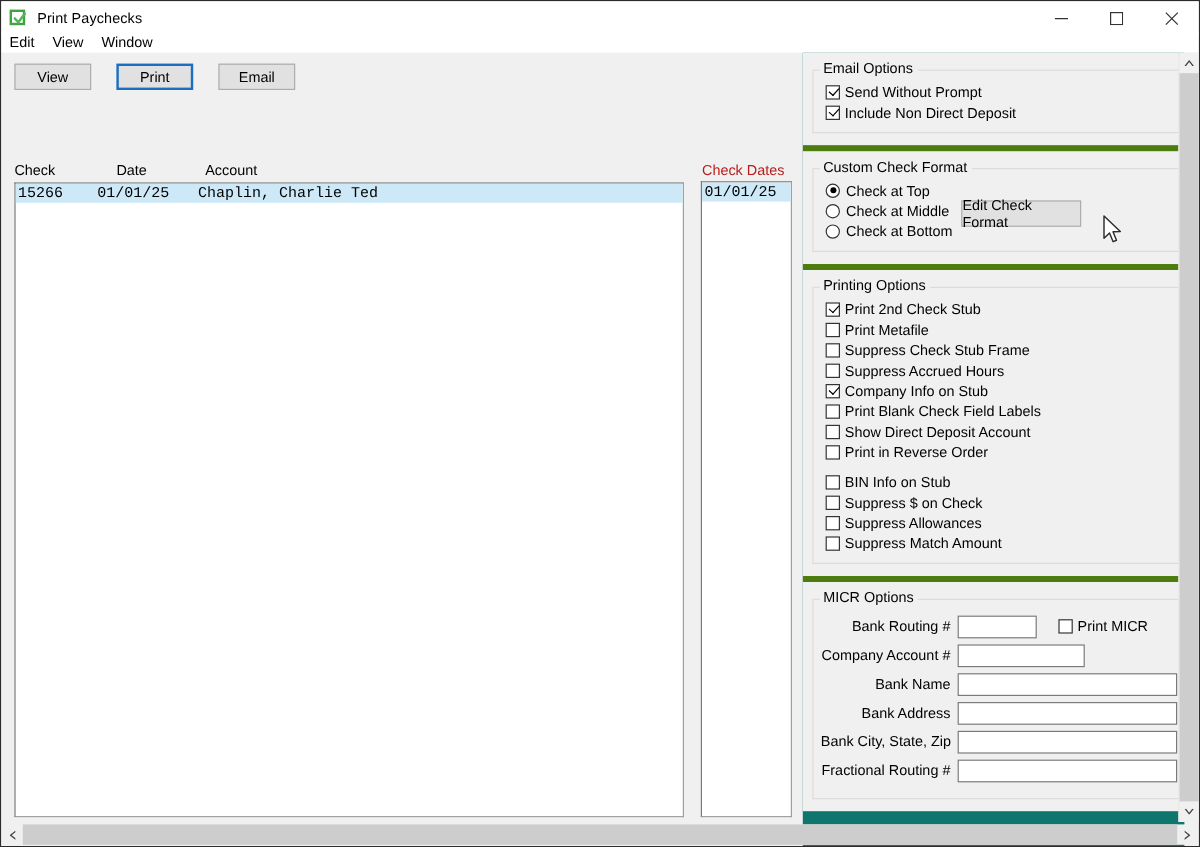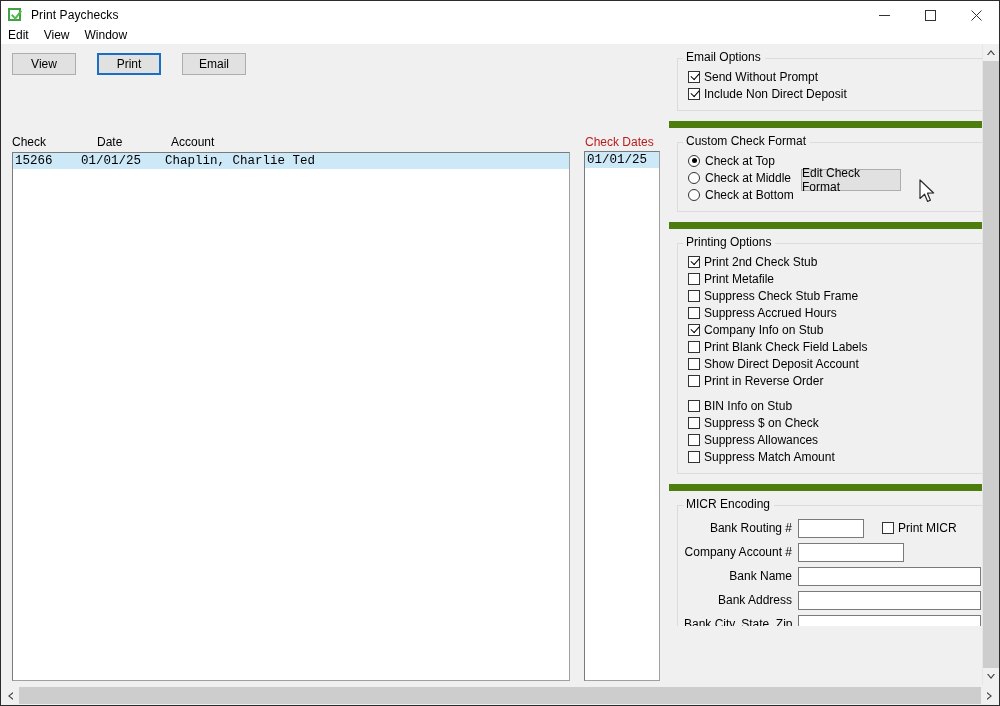--- a/index.html
+++ b/index.html
@@ -156,31 +156,31 @@
     font-size: 12.5px;
     display: flex; align-items: center;
     padding-left: 2px;
     white-space: pre;
   }
   .cd-row.selected { background: #cde8f7; }
 
   
   .rpanel {
     position: absolute; top: 0; left: 668px;
-    width: 318px; height: 582px;
-    background: #7dd3fc;
+    width: 318px; height: 661px;
+    background: #0f766e;
     overflow: hidden;
   }
   .rpanel-inner { position: relative; width: 318px; }
 
   .section {
     position: relative;
     background: #f0f0f0;
   }
-  .section + .section { border-top: 7px solid #4d7c0f; }
+  .section + .section { border-top: 5px solid #4d7c0f; }
   .gbox {
     position: relative;
     border: 1px solid #dcdcdc;
     border-top: none;
     margin: 0 4px 0 8px;
   }
   .gtitle {
     position: absolute; top: -8px; left: 5px;
     background: #f0f0f0;
     padding: 0 4px 0 3px;
@@ -470,21 +470,21 @@
             <div class="opt">
               <span class="cb"></span>
               <span>Suppress Match Amount</span>
             </div>
           </div>
         </div>
 
         <div class="section" style="padding:14px 0 10px 0;">
           <div class="gbox" style="padding:12px 6px 10px 6px;">
             <div class="gtitle-rule"></div>
-            <div class="gtitle">MICR Encoding</div>
+            <div class="gtitle">MICR Options</div>
 
             <div class="micr-row">
               <span class="micr-label" style="width:108px;">Bank Routing #</span>
               <input class="micr-input" style="width: 66px;" value="">
               <span class="inline-cb">
                 <span class="cb"></span>
                 <span>Print MICR</span>
               </span>
             </div>
 

